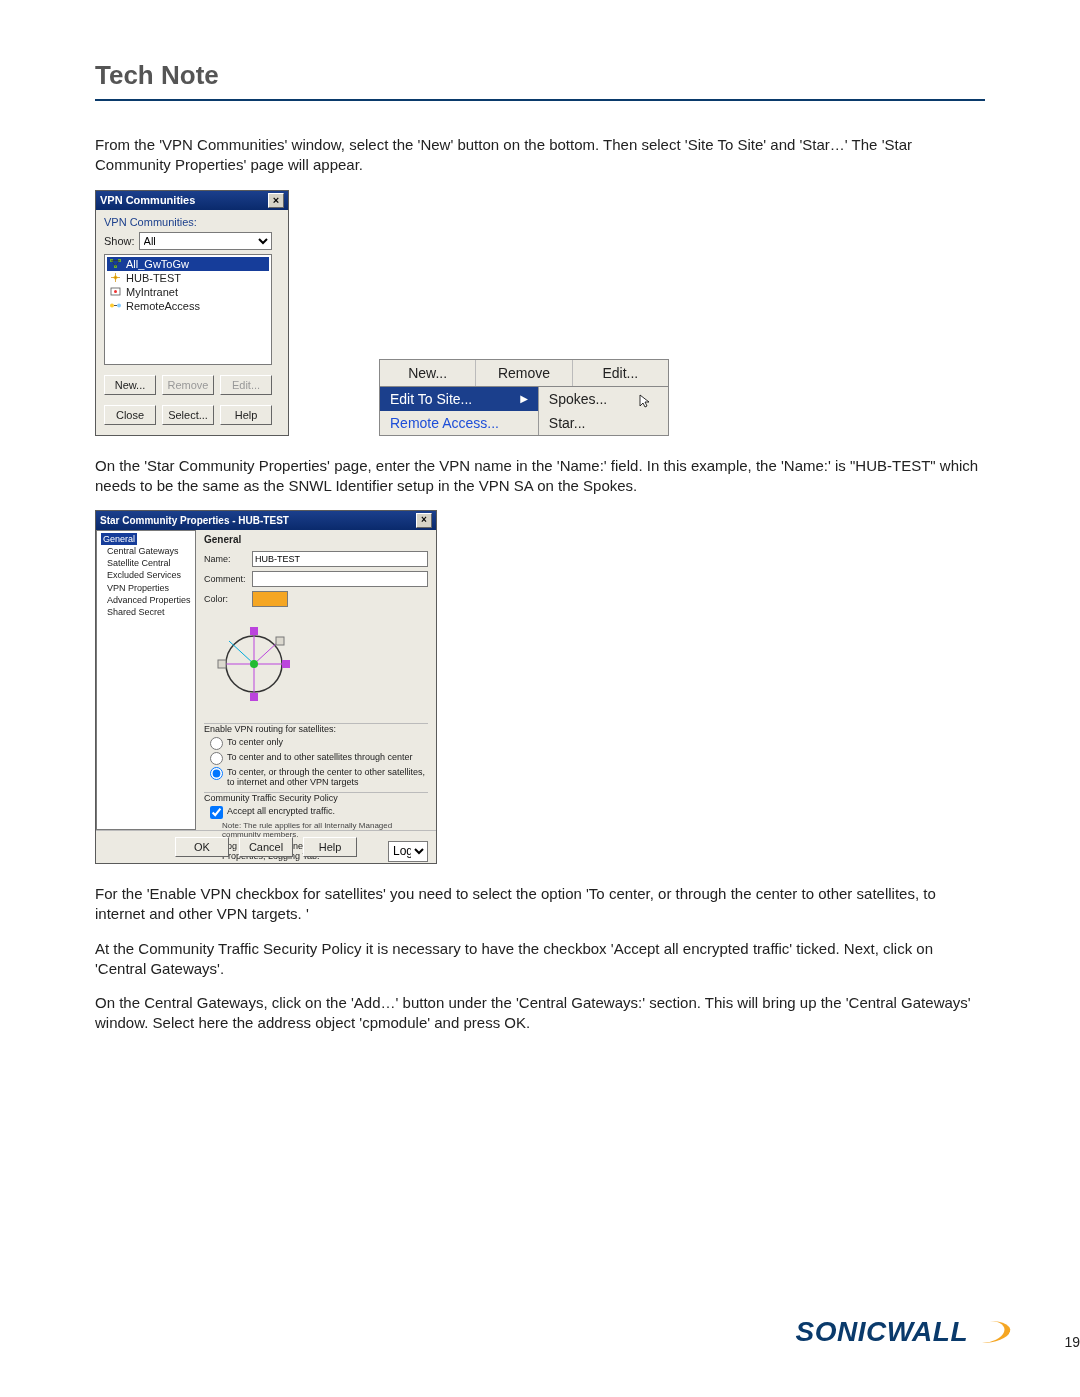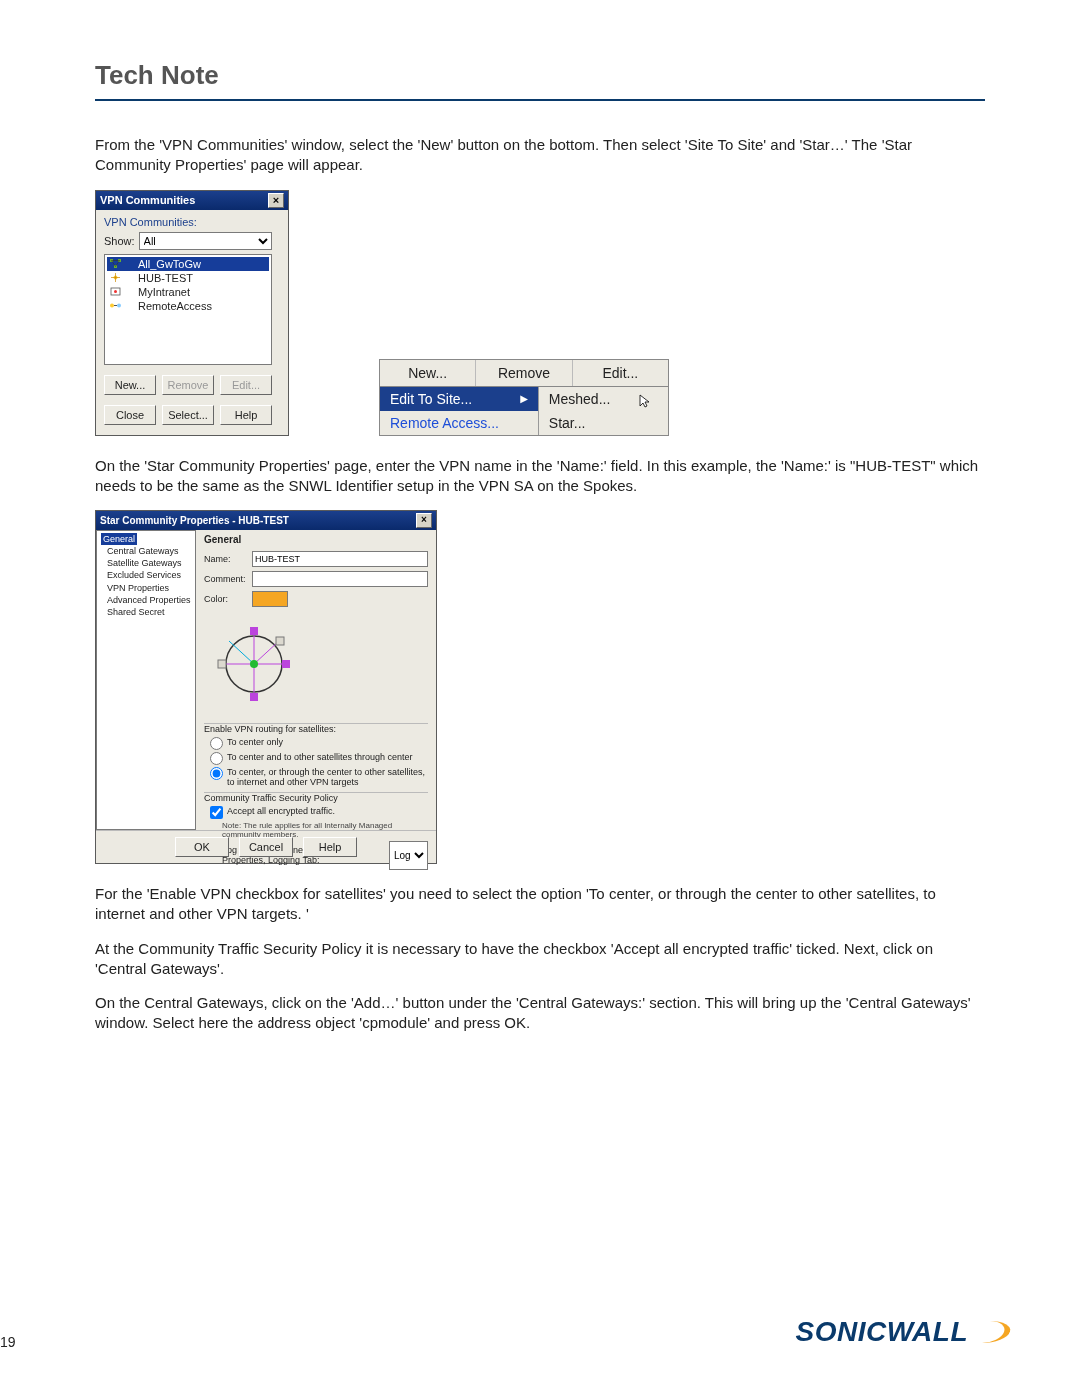--- a/index.html
+++ b/index.html
@@ -91,21 +91,21 @@
   }
   .list {
     border: 1px solid #7a7a7a;
     background: #fff;
     height: 105px;
     padding: 2px;
   }
   .list-item {
     display: flex;
     align-items: center;
-    gap: 16px;
+    gap: 4px;
     padding: 1px 2px;
     font-size: 11px;
   }
   .list-item.sel {
     background: #163d9a;
     color: #fff;
   }
   .ico {
     width: 13px;
     height: 11px;
@@ -249,40 +249,40 @@
   .opt input { margin: 0; }
   .small { font-size: 8px; color: #444; padding-left: 18px; }
   .logrow {
     display: flex;
     align-items: center;
     gap: 4px;
     padding-left: 18px;
     margin-top: 2px;
   }
   .logsel {
-    height: 29px;
-    font-size: 10px;
+    height: 21px;
+    font-size: 12px;
     border: 1px solid #7a7a7a;
     background: #fff;
     width: 40px;
   }
   .star-footer {
     display: flex;
     justify-content: center;
     gap: 10px;
     padding: 6px;
     border-top: 1px solid #bbb;
   }
   
   .page-footer {
     position: absolute;
     bottom: 30px;
     left: 0;
     right: 0;
-    text-align: left;
+    text-align: right;
   }
   .page-num { font-size: 14px; }
   .logo {
     position: absolute;
     right: 70px;
     bottom: 32px;
     font-family: Arial, sans-serif;
     font-style: italic;
     font-weight: 900;
     font-size: 28px;
@@ -381,21 +381,21 @@
           <div class="menu-row hi">
             <span>Edit To Site...</span>
             <span class="arrow">▶</span>
           </div>
           <div class="menu-row" style="color:#1d4ed8;">
             <span>Remote Access...</span>
           </div>
         </div>
         <div class="menu-col right">
           <div class="menu-row">
-            <span>Meshed...</span>
+            <span>Spokes...</span>
             <svg width="16" height="16" class="cursor-icon" viewBox="0 0 16 16">
                 <path d="M2 2 L2 13 L5 10 L7 14 L9 13 L7 9 L11 9 Z" fill="#fff" stroke="#000" stroke-width="0.8"></path>
               </svg>
           </div>
           <div class="menu-row">
             <span>Star...</span>
           </div>
         </div>
       </div>
     </div>
@@ -405,21 +405,21 @@
 
   <div class="win star-win">
     <div class="win-title">
       <span>Star Community Properties - HUB-TEST</span>
       <span class="close-x">×</span>
     </div>
     <div class="star-body">
       <div class="tree">
         <div><span class="sel">General</span></div>
         <div class="ind">Central Gateways</div>
-        <div class="ind">Satellite Gateways</div>
+        <div class="ind">Satellite Central</div>
         <div class="ind">Excluded Services</div>
         <div class="ind">VPN Properties</div>
         <div class="ind">Advanced Properties</div>
         <div class="ind">Shared Secret</div>
       </div>
       <div class="star-right">
         <div class="gh">General</div>
         <div class="frow">
           <label>Name:</label>
           <input class="txt" value="HUB-TEST" style="">

